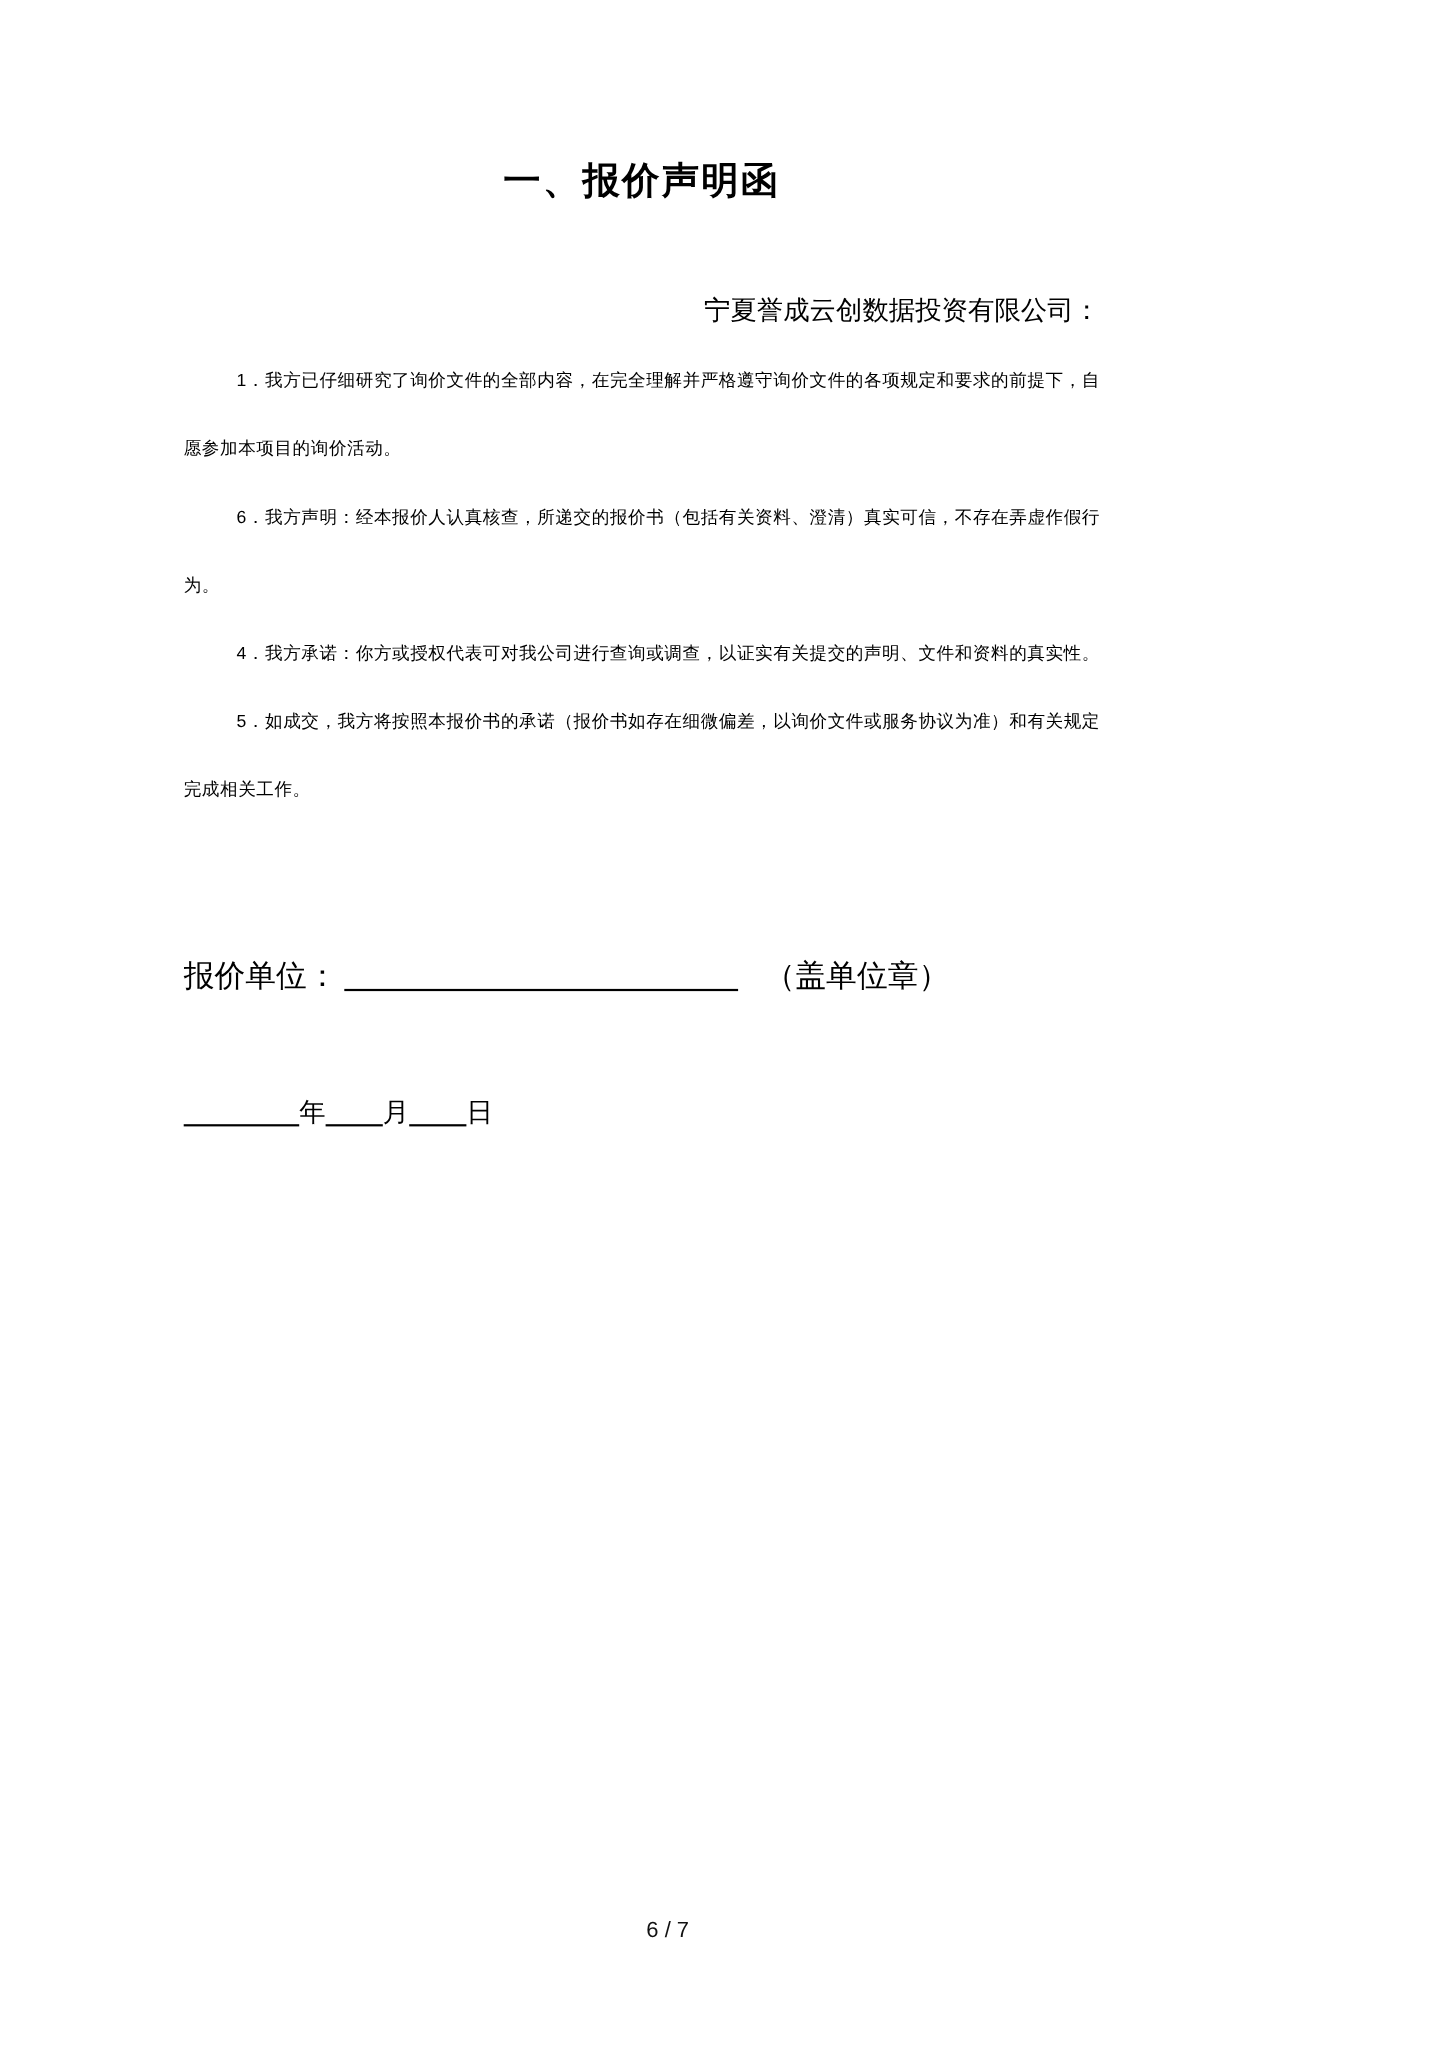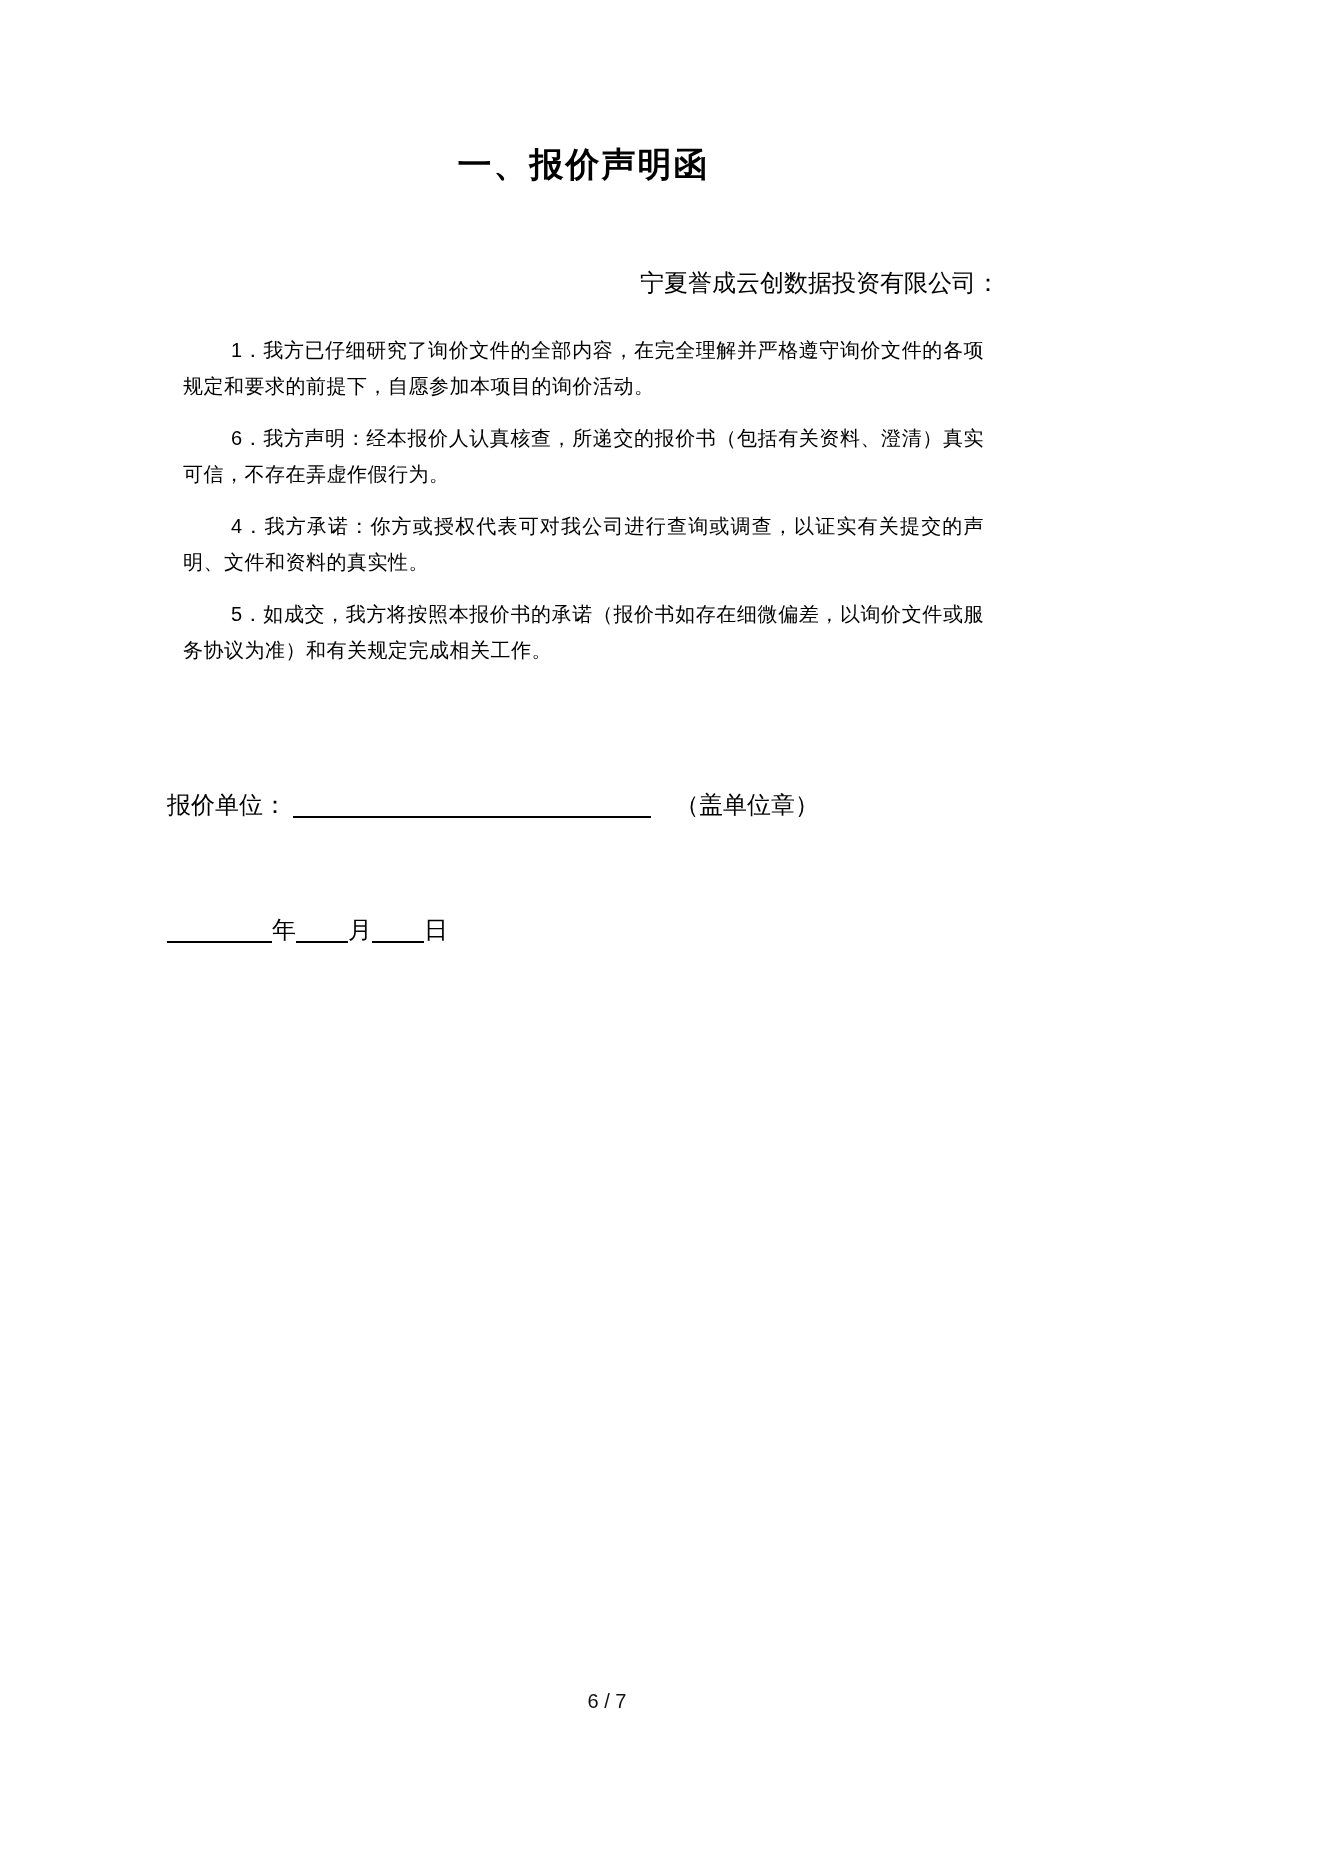--- a/index.html
+++ b/index.html
@@ -30,30 +30,30 @@
     text-align: center;
     letter-spacing: 2px;
   }
   .addressee {
     margin: 60px 0 0 0;
     font-size: 24px;
     line-height: 66px;
     text-align: right;
   }
   .para {
-    margin: 16px;
-    font-size: 20px;
-    line-height: 36px;
+    margin: 0;
+    font-size: 16px;
+    line-height: 62px;
     text-indent: 48px;
     text-align: justify;
     letter-spacing: 0.5px;
   }
   .sig-row {
     margin-top: 104px;
-    font-size: 24px;
+    font-size: 28px;
     line-height: 66px;
     white-space: nowrap;
   }
   .blank {
     display: inline-block;
     border-bottom: 2px solid #000;
     height: 26px;
     vertical-align: -5px;
   }
   .sig-blank {
@@ -68,21 +68,21 @@
     font-size: 24px;
     line-height: 66px;
     padding-right: 50px;
     white-space: nowrap;
   }
   .year-blank { width: 105px; }
   .md-blank   { width: 52px; }
   .footer {
     position: absolute;
     left: 0;
-    top: 1686px;
+    top: 1740px;
     width: 100%;
     text-align: center;
     font-size: 20px;
     line-height: 30px;
     color: #111111;
   }
 </style>
 </head>
 <body>
 

